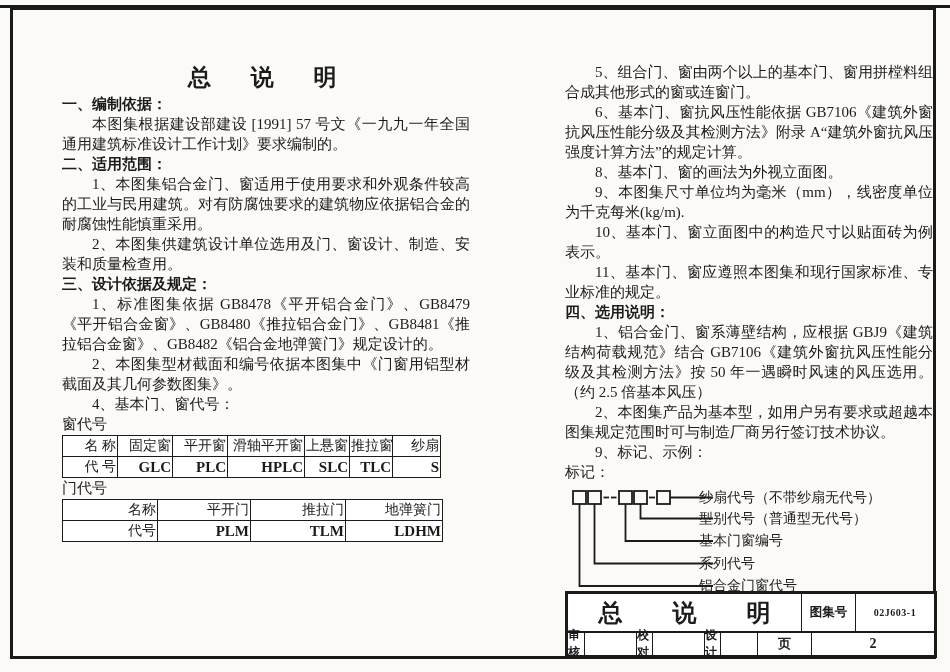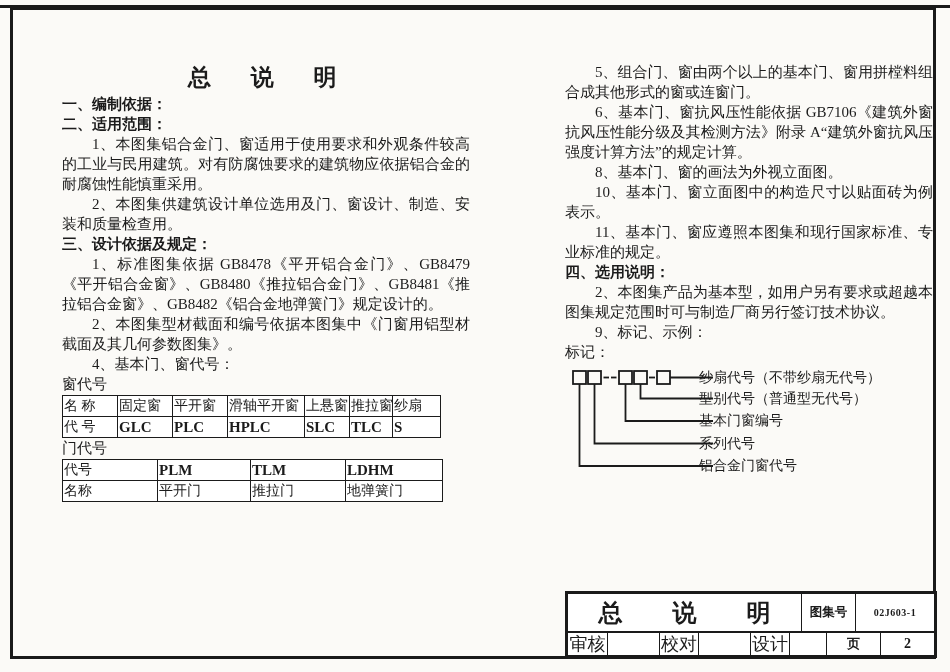--- a/index.html
+++ b/index.html
@@ -15,42 +15,42 @@
     font-size:23px;font-weight:bold;letter-spacing:17px;white-space:nowrap;
   }
   .col{position:absolute;font-size:15px;line-height:20px;text-align:justify;z-index:3;}
   .col-left{left:62px;top:94px;width:408px;}
   .col-right{left:565px;top:62px;width:368px;}
   .col p{margin:0;}
   .p-head{font-weight:bold;}
   .p-ind{text-indent:2em;}
   .tbl-label{margin-top:1px;}
   table{border-collapse:collapse;table-layout:fixed;width:378px;background:#fff;}
-  td{border:1.6px solid #1b1b1b;height:19px;text-align:left;font-size:14px;padding:0 1px;
+  td{border:1.6px solid #1b1b1b;height:19px;text-align:right;font-size:14px;padding:0 1px;
      white-space:nowrap;overflow:hidden;}
   td.code{font-weight:bold;font-size:15px;}
   .w-tbl{margin:1px 0 0 0;}
   .d-tbl{margin:1px 0 0 0;width:380px;}
   
   .mark-diagram{position:relative;height:112px;margin-top:3px;}
   .mark-diagram svg{position:absolute;left:0;top:0;}
   .mk-label{position:absolute;left:134px;font-size:14px;white-space:nowrap;line-height:17px;}
   
   .titleblock{
     position:absolute;left:565px;top:591px;width:372px;height:67px;z-index:3;
     border:3px solid #1a1a1a;background:#fff;box-sizing:border-box;
     display:flex;flex-direction:column;
   }
   .tb-row{display:flex;flex:1;min-height:0;}
   .tb-row1{border-bottom:2px solid #1a1a1a;height:37px;flex:none;}
   .tb-cell{box-sizing:border-box;display:flex;align-items:center;justify-content:center;}
   .tb-title{width:233px;font-size:24px;font-weight:bold;letter-spacing:22px;text-indent:22px;}
   .tb-atlas-label{width:54px;border-left:1.6px solid #1a1a1a;font-size:12.5px;font-weight:bold;text-align:center;}
   .tb-atlas-no{flex:1;border-left:1.6px solid #1a1a1a;font-size:10px;font-weight:bold;letter-spacing:.5px;}
-  .tb-s-label{font-size:18px;font-weight:normal;border-right:1.4px solid #1a1a1a;width:40px;}
+  .tb-s-label{font-size:12px;font-weight:bold;border-right:1.4px solid #1a1a1a;width:17px;}
   .tb-blank1{width:51px;}
   .tb-blank2{width:51px;}
   .tb-blank3{width:36px;}
   .tb-mid{border-left:1.4px solid #1a1a1a;}
   .tb-page-label{width:54px;border-left:1.6px solid #1a1a1a;font-size:13px;font-weight:bold;}
   .tb-page-no{flex:1;border-left:1.6px solid #1a1a1a;font-size:14px;font-weight:bold;}
   .watermark{
     position:absolute;left:336px;top:680px;z-index:4;
     font-size:17px;letter-spacing:2px;color:rgba(125,132,140,.85);white-space:nowrap;
     font-family:"Liberation Sans","DejaVu Sans",sans-serif;
@@ -59,20 +59,21 @@
 </head>
 <body>
 
 <div class="topline"></div>
 <div class="frame"></div>
 
 <div class="page-title">总  说  明</div>
 
 <div class="col col-left">
   <p class="p-head">一、编制依据：</p>
+  <p class="p-ind">本图集根据建设部建设 [1991] 57 号文《一九九一年全国通用建筑标准设计工作计划》要求编制的。</p>
   <p class="p-head">二、适用范围：</p>
   <p class="p-ind">1、本图集铝合金门、窗适用于使用要求和外观条件较高的工业与民用建筑。对有防腐蚀要求的建筑物应依据铝合金的耐腐蚀性能慎重采用。</p>
   <p class="p-ind">2、本图集供建筑设计单位选用及门、窗设计、制造、安装和质量检查用。</p>
   <p class="p-head">三、设计依据及规定：</p>
   <p class="p-ind">1、标准图集依据 GB8478《平开铝合金门》、GB8479《平开铝合金窗》、GB8480《推拉铝合金门》、GB8481《推拉铝合金窗》、GB8482《铝合金地弹簧门》规定设计的。</p>
   <p class="p-ind">2、本图集型材截面和编号依据本图集中《门窗用铝型材截面及其几何参数图集》。</p>
   <p class="p-ind">4、基本门、窗代号：</p>
 
   <p class="tbl-label">窗代号</p>
   <table class="w-tbl">
@@ -110,42 +111,44 @@
   <p class="tbl-label">门代号</p>
   <table class="d-tbl">
     <colgroup>
       <col style="width:95px">
         <col style="width:93px">
         <col style="width:95px">
         <col style="width:97px">
     </colgroup>
     <tbody>
         <tr>
+      <td>名称</td>
+      <td>平开门</td>
+      <td>推拉门</td>
+      <td>地弹簧门</td>
+    </tr>
+    <tr>
       <td>代号</td>
       <td class="code">PLM</td>
       <td class="code">TLM</td>
       <td class="code">LDHM</td>
-    </tr>
-    <tr>
-      <td>名称</td>
-      <td>平开门</td>
-      <td>推拉门</td>
-      <td>地弹簧门</td>
     </tr>
   </tbody>
     </table>
 </div>
 
 <div class="col col-right">
   <p class="p-ind">5、组合门、窗由两个以上的基本门、窗用拼樘料组合成其他形式的窗或连窗门。</p>
   <p class="p-ind">6、基本门、窗抗风压性能依据 GB7106《建筑外窗抗风压性能分级及其检测方法》附录 A“建筑外窗抗风压强度计算方法”的规定计算。</p>
   <p class="p-ind">8、基本门、窗的画法为外视立面图。</p>
+  <p class="p-ind">9、本图集尺寸单位均为毫米（mm），线密度单位为千克每米(kg/m).</p>
   <p class="p-ind">10、基本门、窗立面图中的构造尺寸以贴面砖为例表示。</p>
   <p class="p-ind">11、基本门、窗应遵照本图集和现行国家标准、专业标准的规定。</p>
   <p class="p-head">四、选用说明：</p>
+  <p class="p-ind">1、铝合金门、窗系薄壁结构，应根据 GBJ9《建筑结构荷载规范》结合 GB7106《建筑外窗抗风压性能分级及其检测方法》按 50 年一遇瞬时风速的风压选用。（约 2.5 倍基本风压）</p>
   <p class="p-ind">2、本图集产品为基本型，如用户另有要求或超越本图集规定范围时可与制造厂商另行签订技术协议。</p>
   <p class="p-ind">9、标记、示例：</p>
 
   <p>标记：</p>
 
   <div class="mark-diagram">
     <svg width="150" height="112" viewBox="0 0 150 112">
       <g fill="none" stroke="#1b1b1b" stroke-width="1.8">
         <rect x="8" y="6" width="13" height="13"></rect>
         <rect x="23" y="6" width="13" height="13"></rect>

